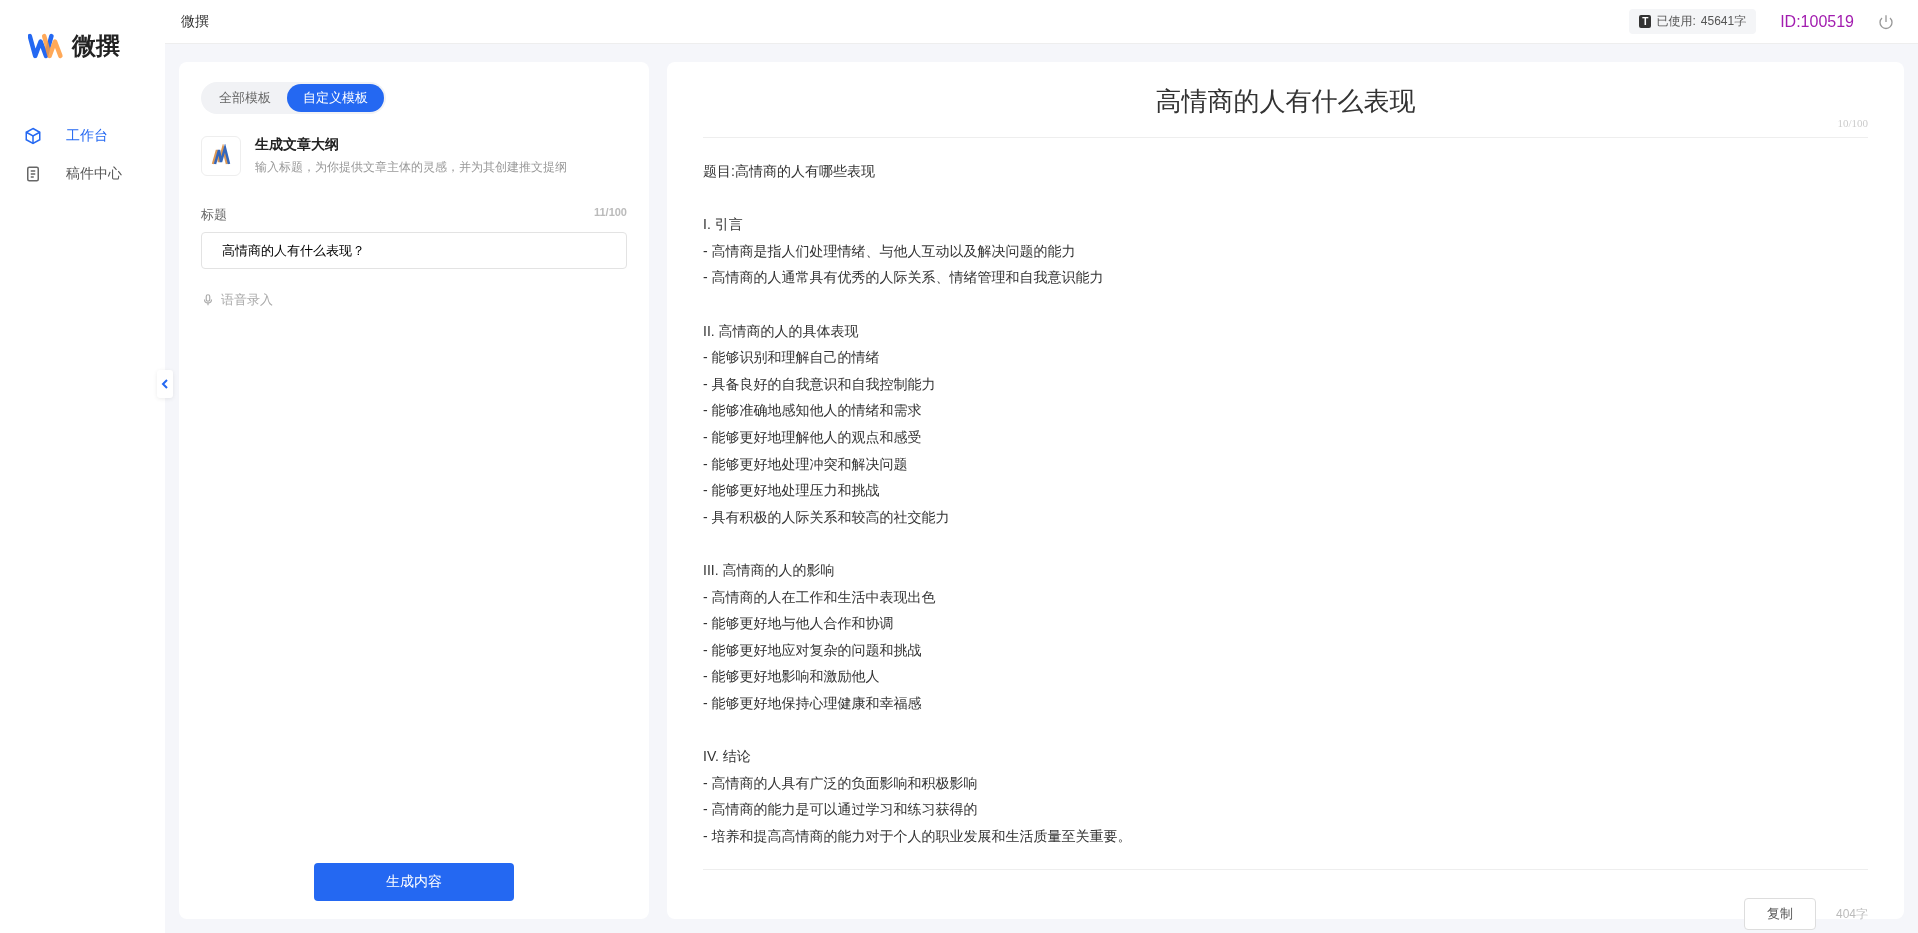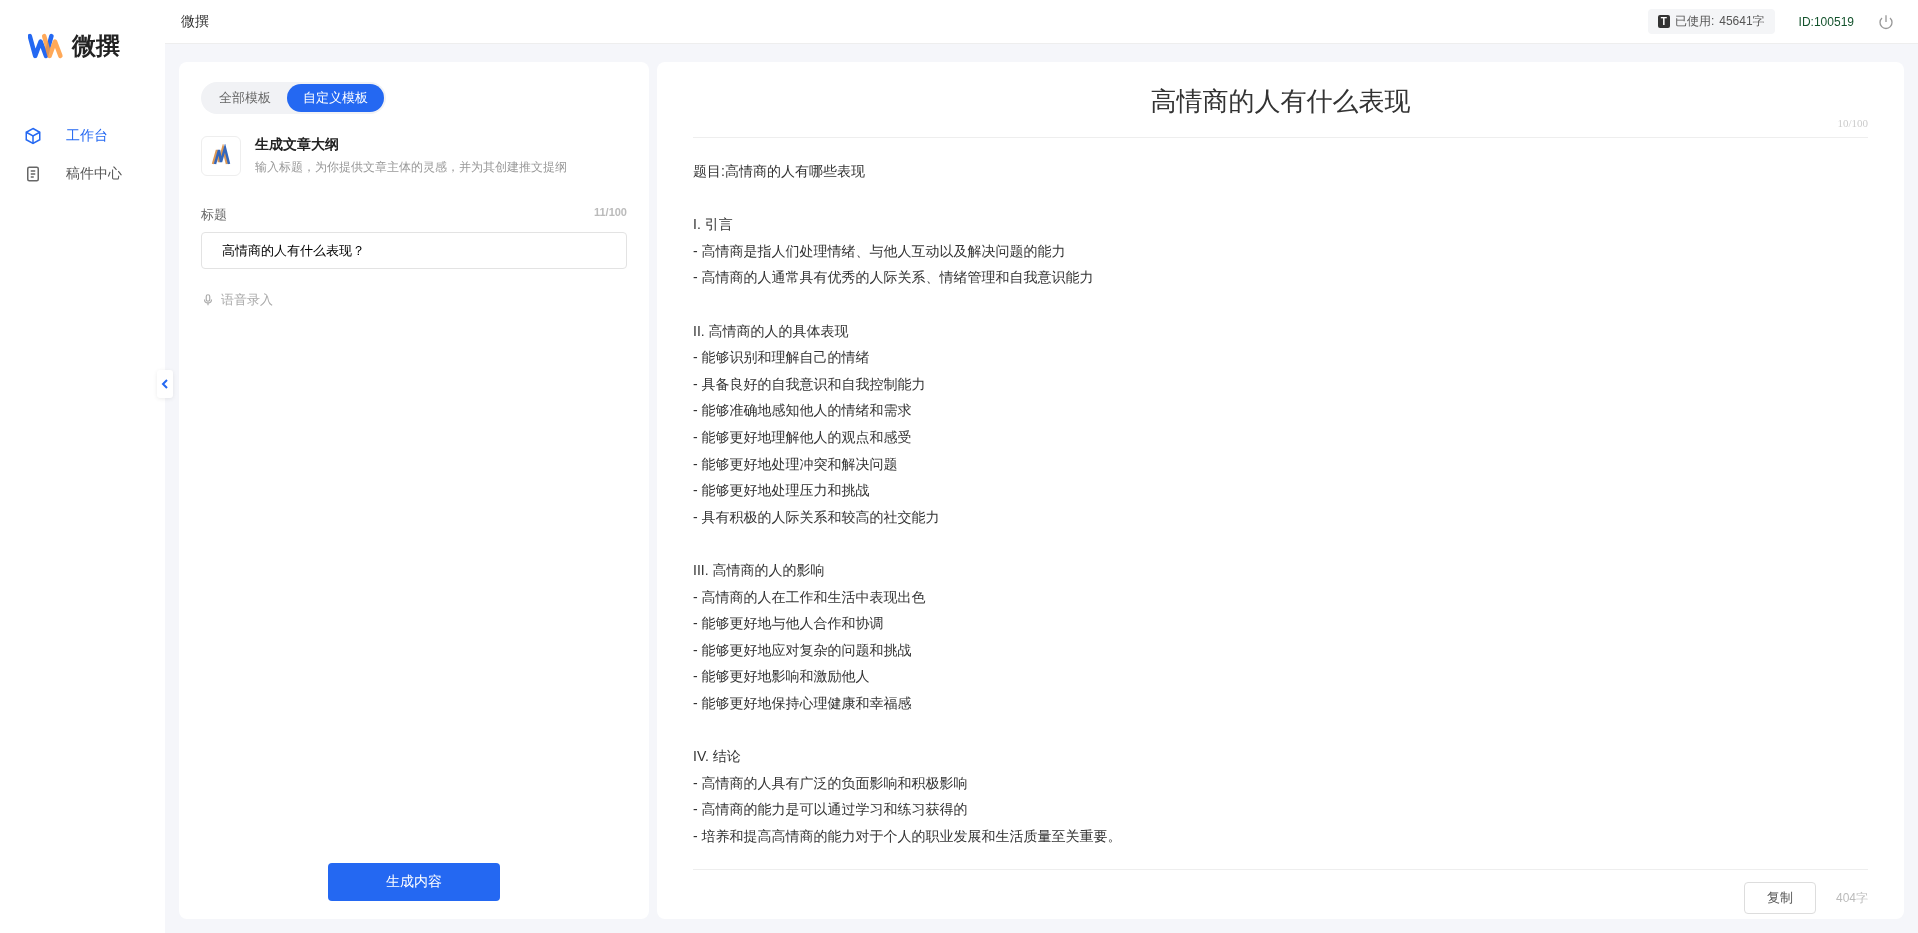--- a/index.html
+++ b/index.html
@@ -112,27 +112,27 @@
       gap: 5px;
     }
     .t-badge {
       background: #333;
       color: #fff;
       font-size: 10px;
       padding: 1px 3px;
       border-radius: 2px;
       font-weight: bold;
     }
-    .uid { font-size: 12px; color: #14532d; }
+    .uid { font-size: 16px; color: #a21caf; }
     .power-icon { width: 16px; height: 16px; color: #999; cursor: pointer; }
     
     .workspace {
       flex: 1;
       display: flex;
-      gap: 8px;
+      gap: 18px;
       padding: 18px 14px 14px 14px;
       overflow: hidden;
     }
     
     
     .left-panel {
       width: 470px;
       background: #fff;
       border-radius: 8px;
       padding: 20px 22px 18px 22px;
@@ -191,21 +191,21 @@
       justify-content: flex-start;
       gap: 6px;
       margin-top: 22px;
       font-size: 13px;
       color: #aaa;
       cursor: pointer;
     }
     
     .gen-button {
       margin-top: auto;
-      width: 172px;
+      width: 200px;
       align-self: center;
       background: #2468f2;
       color: #fff;
       border: none;
       border-radius: 4px;
       padding: 10px 0;
       font-size: 14px;
       cursor: pointer;
     }
     
@@ -240,21 +240,21 @@
       line-height: 1.9;
       color: #333;
       white-space: pre-line;
     }
     .output-footer {
       border-top: 1px solid #eee;
       display: flex;
       align-items: center;
       justify-content: flex-end;
       gap: 20px;
-      padding-top: 12px;
+      padding-top: 28px;
     }
     .copy-btn {
       border: 1px solid #ddd;
       background: #fff;
       padding: 6px 22px;
       border-radius: 4px;
       font-size: 13px;
       color: #555;
       cursor: pointer;
     }

